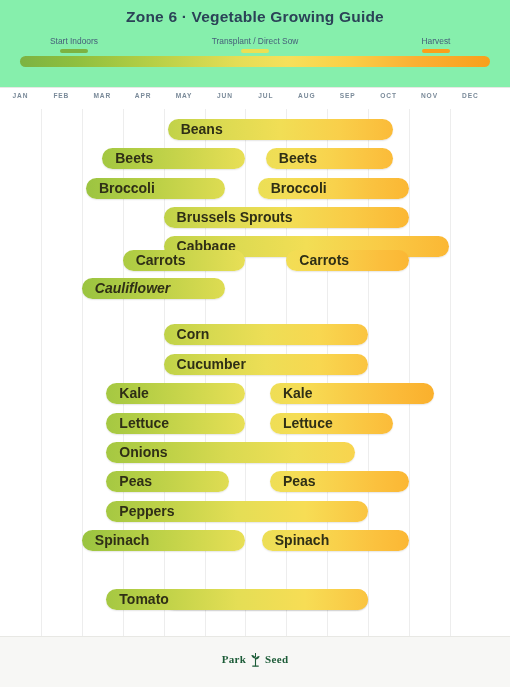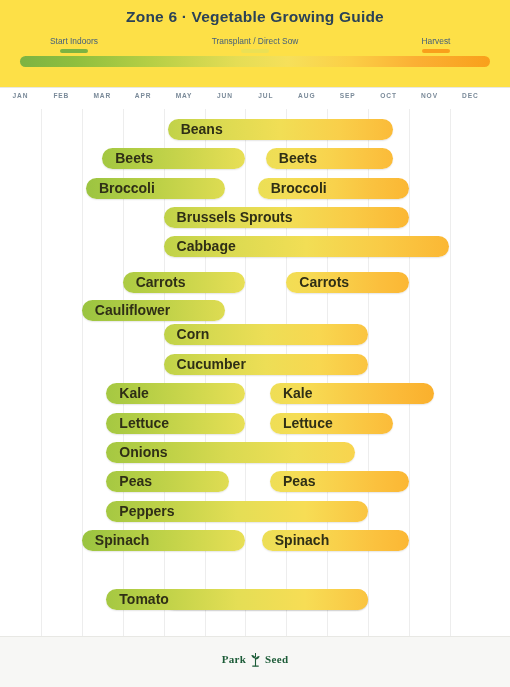--- a/index.html
+++ b/index.html
@@ -17,21 +17,21 @@
     height: 687px;
     background: #ffffff;
   }
 
   
   .header {
     position: absolute;
     left: 0; top: 0;
     width: 510px;
     height: 88px;
-    background: #fde047;
+    background: #86efac;
     border-bottom: 1px solid #e8e8e4;
   }
   .title {
     position: absolute;
     left: 0; top: 8px;
     width: 510px;
     text-align: center;
     font-size: 15.5px;
     font-weight: bold;
     letter-spacing: 0.2px;
@@ -240,29 +240,29 @@
       <div class="row" style="top: 98.05px;">
         <div class="bar" style="left: 163.6px; width: 245.4px; --c0: rgb(191,210,72); --c1: rgb(218,218,81); --c2: rgb(242,222,85); --c3: rgb(249,203,70); --c4: rgb(251,183,52);">
           <span class="bar-label">Brussels Sprouts</span>
         </div>
       </div>
       <div class="row" style="top: 127.4px;">
         <div class="bar" style="left: 163.6px; width: 285px; --c0: rgb(191,210,72); --c1: rgb(218,218,81); --c2: rgb(242,222,85); --c3: rgb(249,203,70); --c4: rgb(251,183,52);">
           <span class="bar-label">Cabbage</span>
         </div>
       </div>
-      <div class="row" style="top: 163px;">
+      <div class="row" style="top: 141px;">
         <div class="bar" style="left: 122.7px; width: 122.7px; --c0: rgb(172,203,67); --c1: rgb(184,207,69); --c2: rgb(201,213,75); --c3: rgb(217,218,81); --c4: rgb(232,223,86);">
           <span class="bar-label">Carrots</span>
         </div>
         <div class="bar" style="left: 286.3px; width: 122.7px; --c0: rgb(242,222,85); --c1: rgb(247,217,82); --c2: rgb(249,204,71); --c3: rgb(251,191,61); --c4: rgb(251,183,52);">
           <span class="bar-label">Carrots</span>
         </div>
       </div>
-      <div class="row" style="top: 191px;">
+      <div class="row" style="top: 169px; font-style: italic;">
         <div class="bar" style="left: 81.8px; width: 143.15px; --c0: rgb(154,196,64); --c1: rgb(168,201,67); --c2: rgb(186,208,70); --c3: rgb(205,214,77); --c4: rgb(222,220,82);">
           <span class="bar-label">Cauliflower</span>
         </div>
       </div>
       <div class="row" style="top: 215.45px;">
         <div class="bar" style="left: 163.6px; width: 204.5px; --c0: rgb(191,210,72); --c1: rgb(214,217,80); --c2: rgb(237,222,86); --c3: rgb(248,215,80); --c4: rgb(250,196,65);">
           <span class="bar-label">Corn</span>
         </div>
       </div>
       <div class="row" style="top: 244.8px;">

